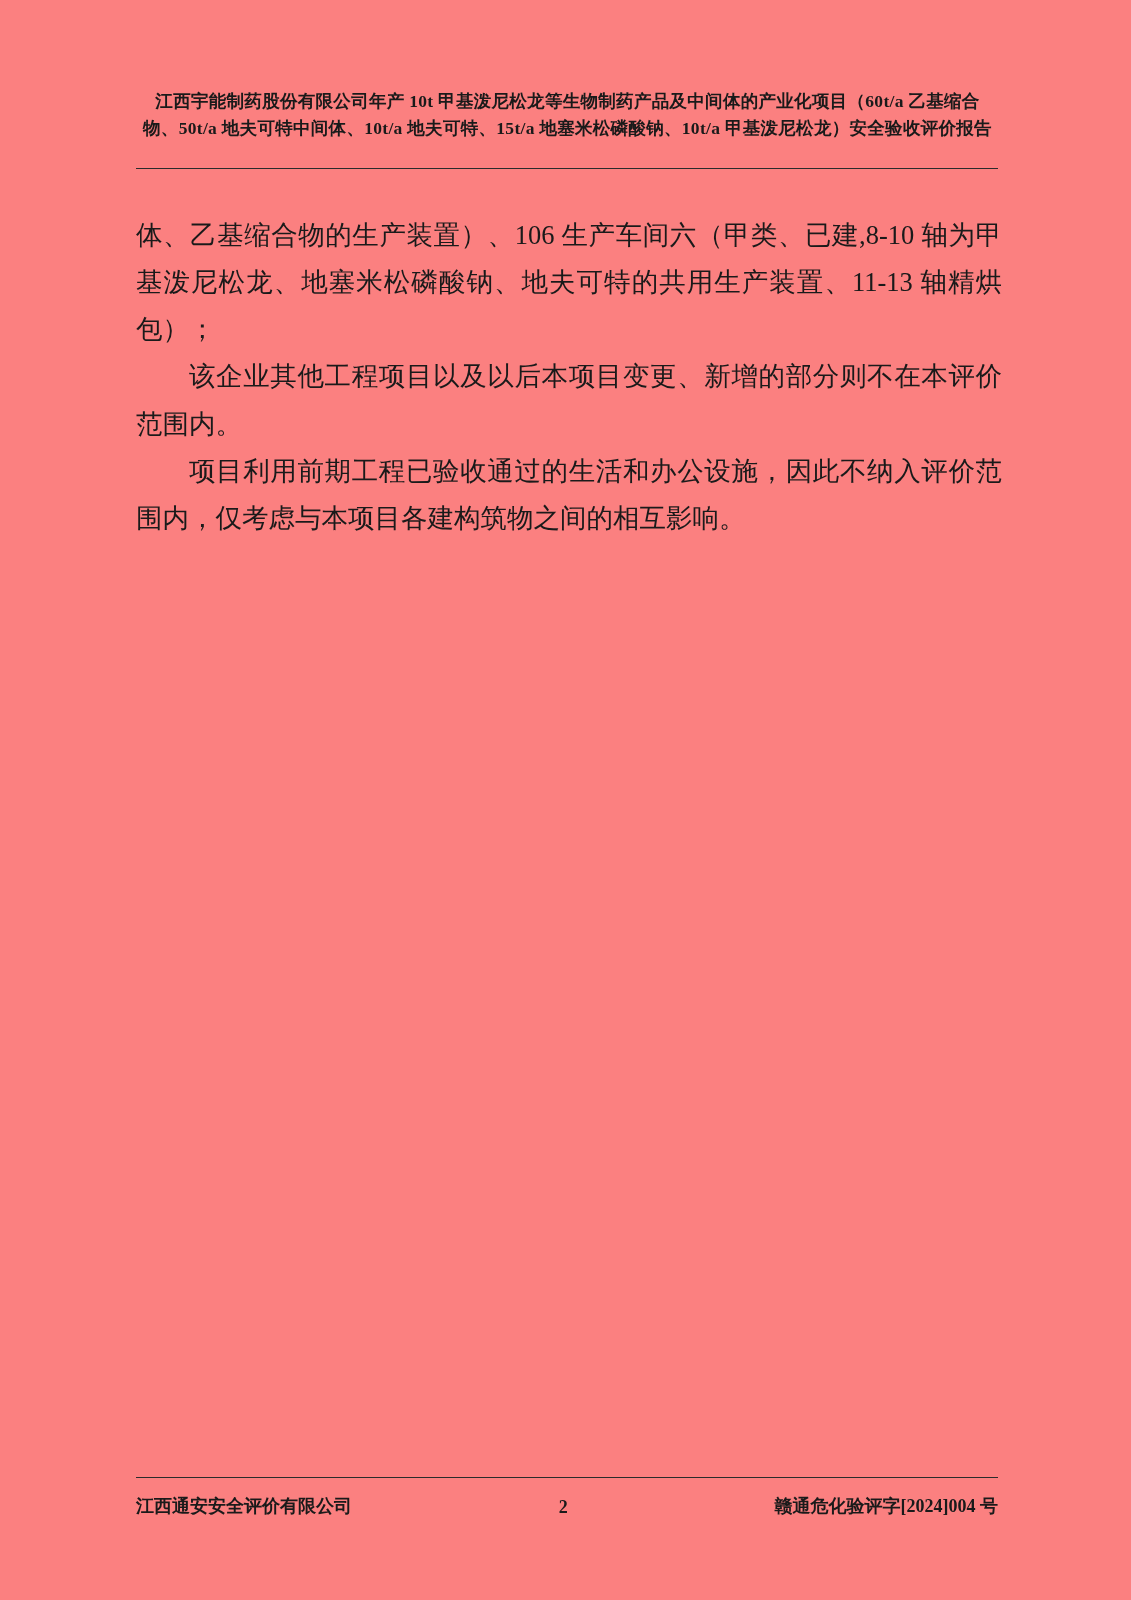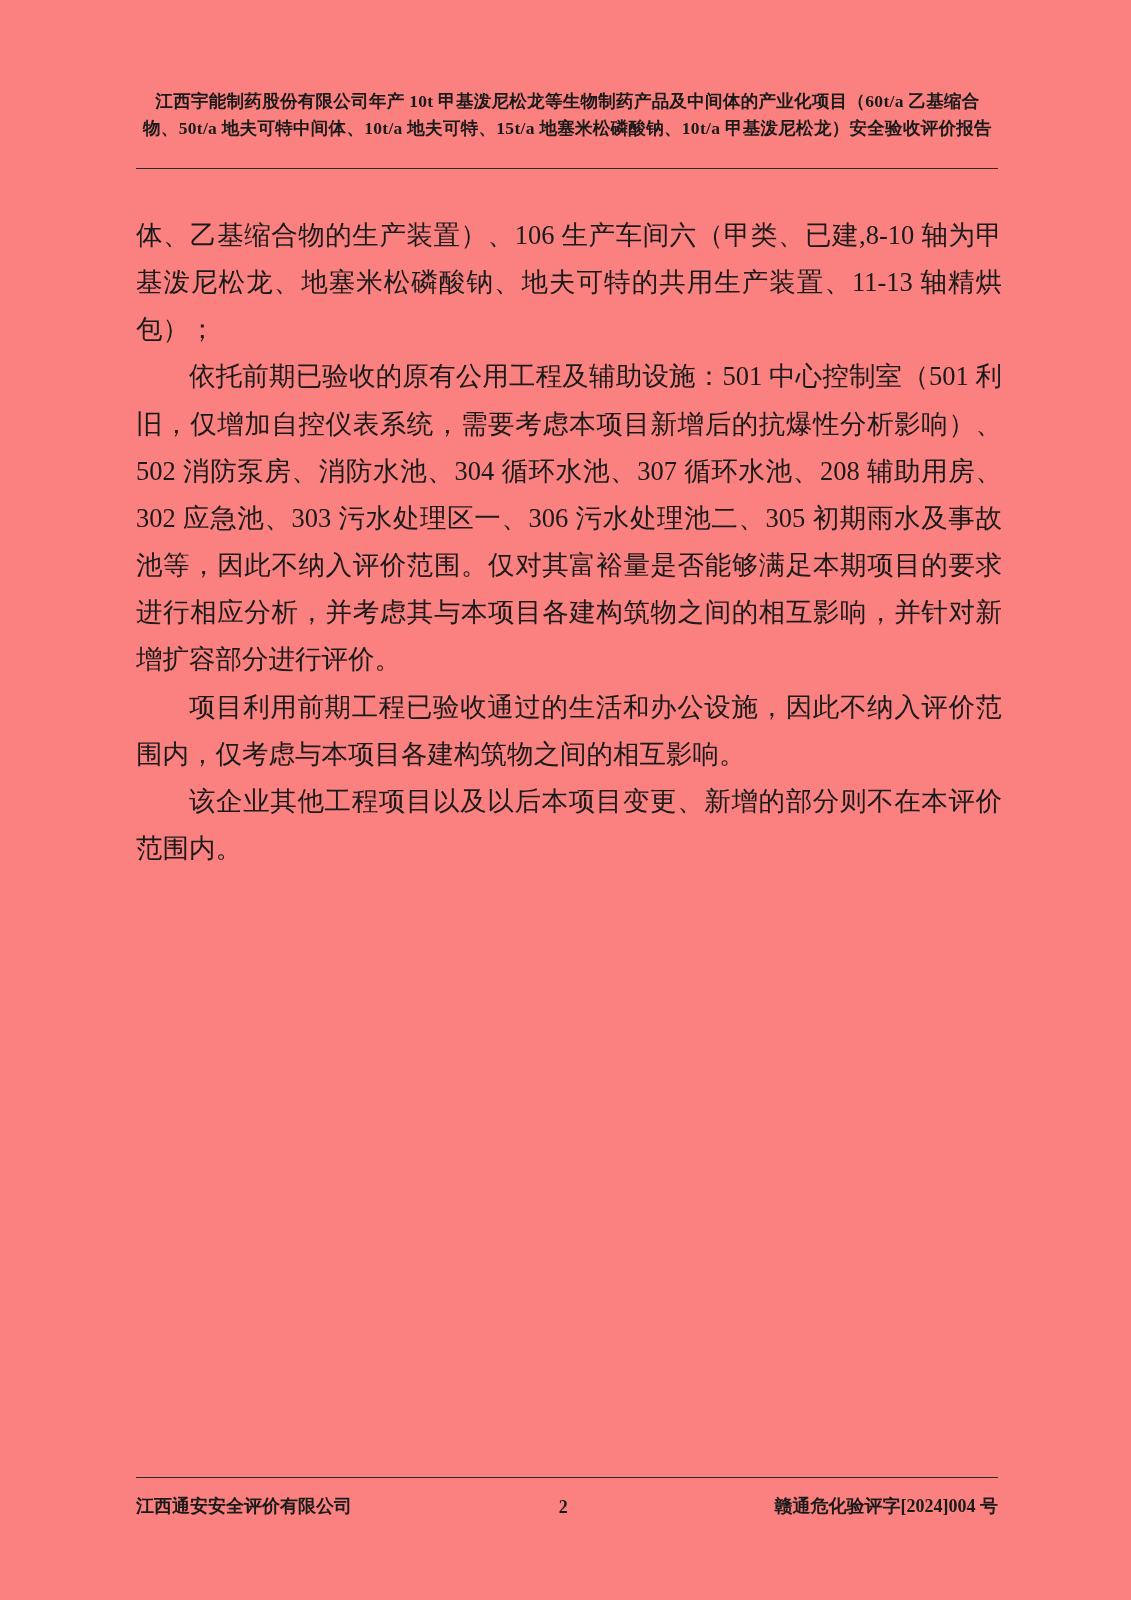--- a/index.html
+++ b/index.html
@@ -83,23 +83,22 @@
 </head>
 <body>
 
 <div class="page">
 
   <div class="header">江西宇能制药股份有限公司年产 10t 甲基泼尼松龙等生物制药产品及中间体的产业化项目（60t/a 乙基缩合物、50t/a 地夫可特中间体、10t/a 地夫可特、15t/a 地塞米松磷酸钠、10t/a 甲基泼尼松龙）安全验收评价报告</div>
   <div class="header-rule"></div>
 
   <div class="body-text">
     <p class="noindent">体、乙基缩合物的生产装置）、106 生产车间六（甲类、已建,8-10 轴为甲基泼尼松龙、地塞米松磷酸钠、地夫可特的共用生产装置、11-13 轴精烘包）；</p>
-    <p>依托前期已验收的原有公用工程及辅助设施：501 中心控制室（501 利旧，仅增加自控仪表系统，需要考虑本项目新增后的抗爆性分析影响）、502 消防泵房、消防水池、304 循环水池、307 循环水池、208 辅助用房、302 应急池、303 污水处理区一、306 污水处理池二、305 初期雨水及事故池等，因此不纳入评价范围。仅对其富裕量是否能够满足本期项目的要求进行相应分析，并考虑其与本项目各建构筑物之间的相互影响，并针对新增扩容部分进行评价。</p>
+    <p>该企业其他工程项目以及以后本项目变更、新增的部分则不在本评价范围内。</p>
     <p>项目利用前期工程已验收通过的生活和办公设施，因此不纳入评价范围内，仅考虑与本项目各建构筑物之间的相互影响。</p>
-    <p>该企业其他工程项目以及以后本项目变更、新增的部分则不在本评价范围内。</p>
   </div>
 
   <div class="footer-rule"></div>
   <div class="footer">
     <div class="left">江西通安安全评价有限公司</div>
     <div class="center">2</div>
     <div class="right">赣通危化验评字[2024]004 号</div>
   </div>
 
 </div>

